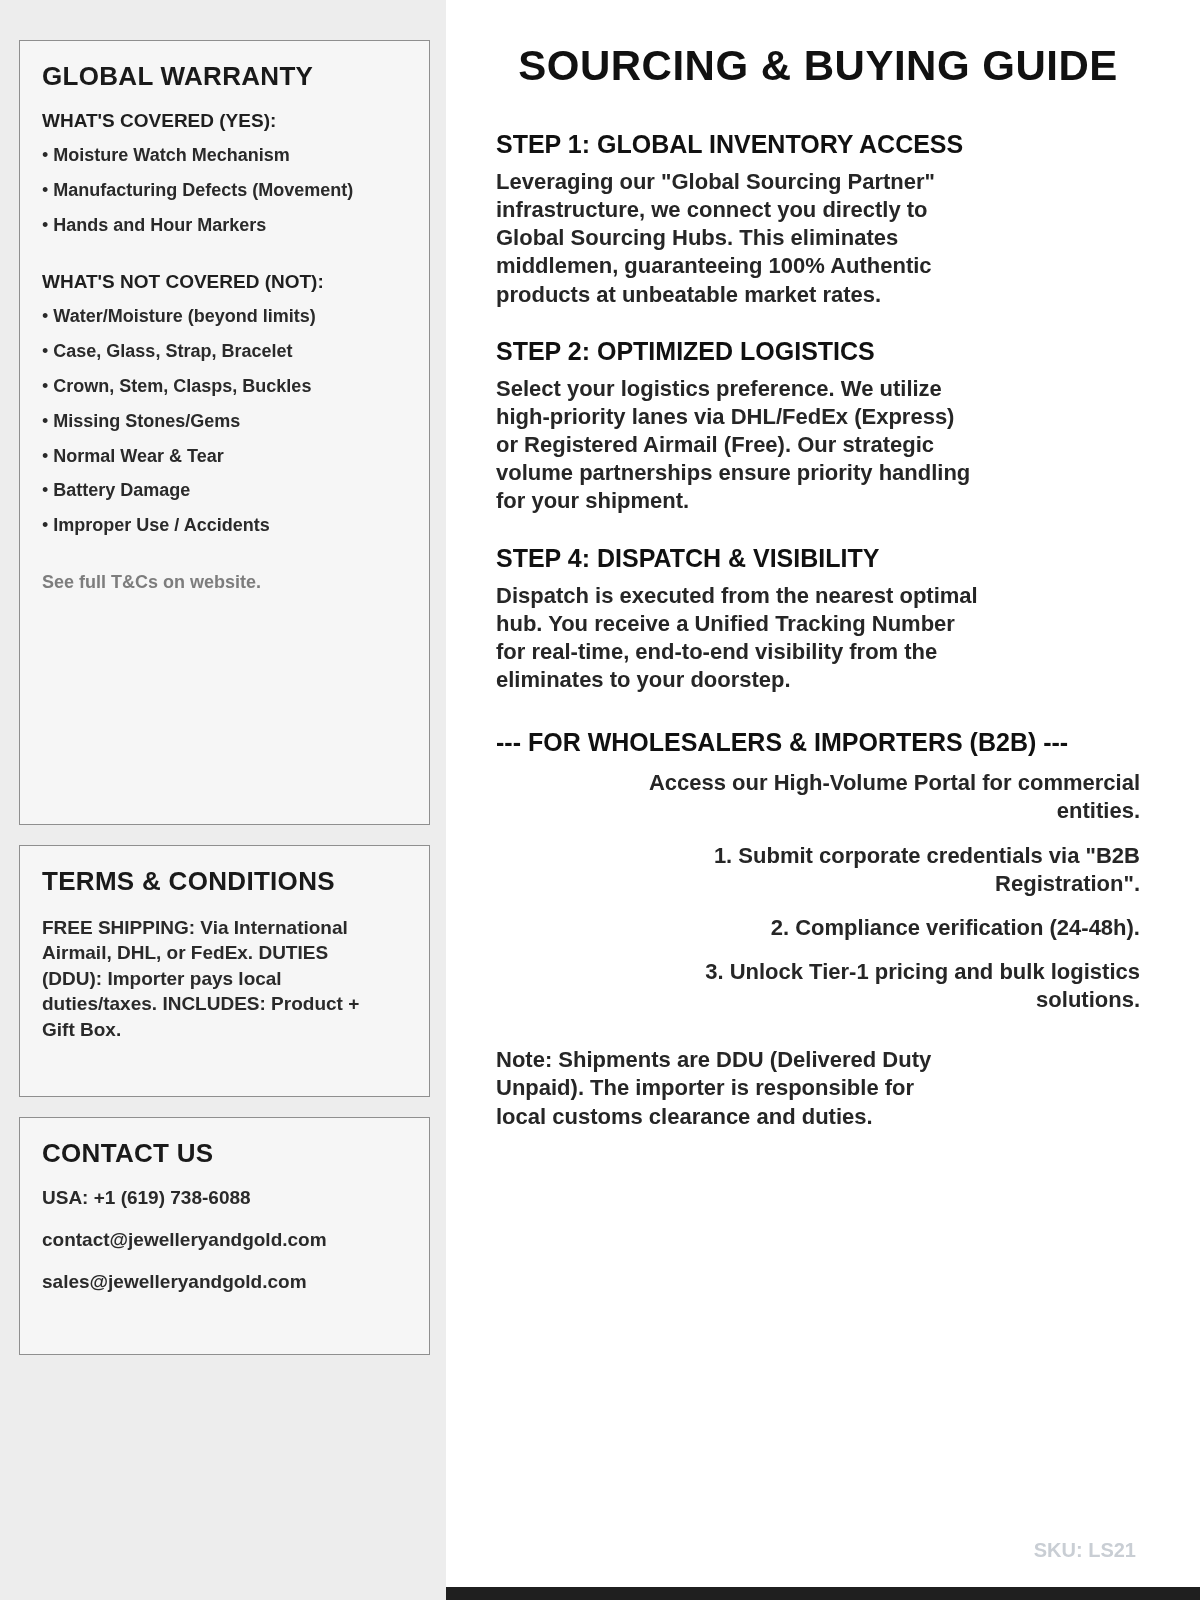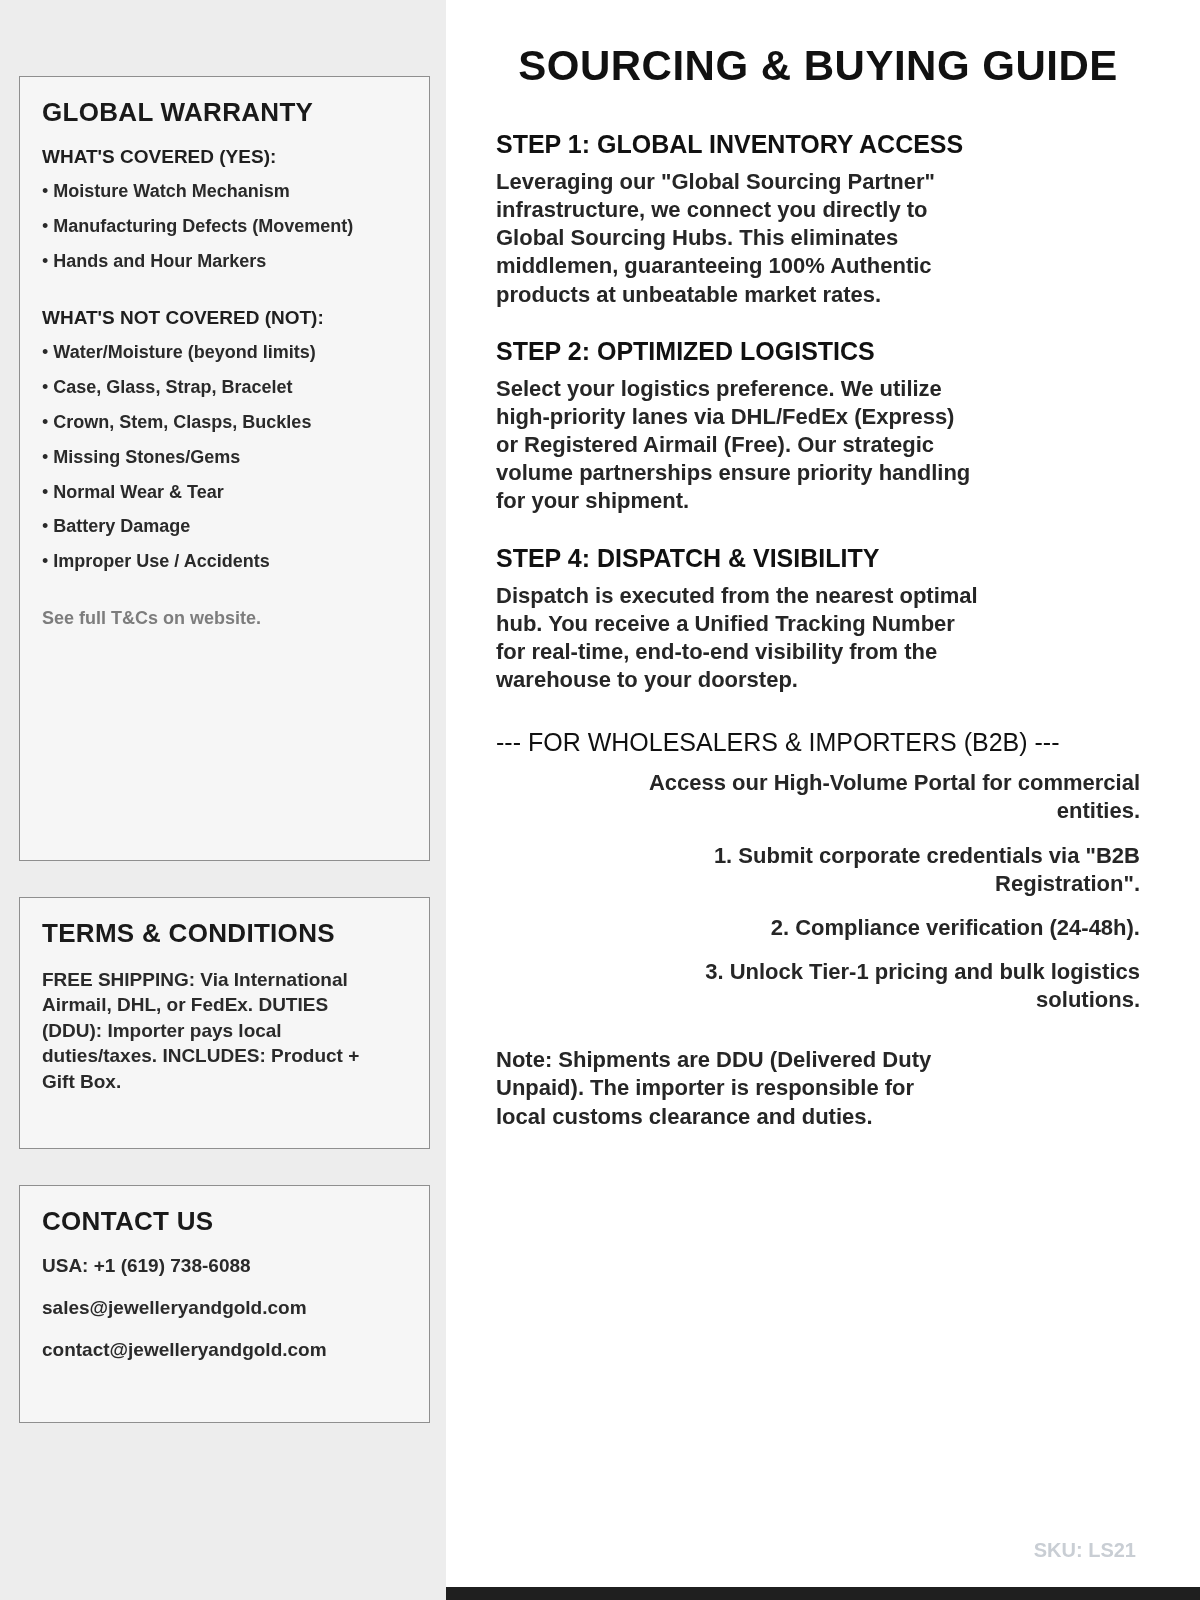--- a/index.html
+++ b/index.html
@@ -17,21 +17,20 @@
     width: 446px;
     background: #ededed;
     padding: 40px 16px 0 19px;
     flex-shrink: 0;
   }
   .panel {
     border: 1px solid #8f8f8f;
     background: #f6f6f6;
     padding: 20px 22px;
     margin-bottom: 20px;
-    margin-top: 36px;
   }
   .panel-warranty { height: 785px; }
   .panel-terms   { height: 252px; }
   .panel-contact { height: 238px; }
 
   .panel-title {
     font-size: 26px;
     font-weight: 700;
     color: #1a1a1a;
     letter-spacing: 0.3px;
@@ -96,21 +95,21 @@
   }
   .step-body {
     font-size: 22px;
     font-weight: 700;
     color: #262626;
     line-height: 1.28;
     white-space: pre-line;
   }
   .b2b-heading {
     font-size: 25px;
-    font-weight: 400;
+    font-weight: 700;
     color: #111111;
     margin-top: 34px;
     margin-bottom: 12px;
   }
   .b2b-intro, .b2b-item {
     font-size: 22px;
     font-weight: 700;
     color: #262626;
     line-height: 1.28;
     white-space: pre-line;
@@ -176,22 +175,22 @@
       <p class="panel-body">FREE SHIPPING: Via International
 Airmail, DHL, or FedEx.  DUTIES
 (DDU): Importer pays local
 duties/taxes.  INCLUDES: Product +
 Gift Box.</p>
     </section>
 
     <section class="panel panel-contact">
       <h2 class="panel-title">CONTACT US</h2>
       <p class="contact-line">USA: +1 (619) 738-6088</p>
+      <p class="contact-line">contact@jewelleryandgold.com</p>
       <p class="contact-line">sales@jewelleryandgold.com</p>
-      <p class="contact-line">contact@jewelleryandgold.com</p>
     </section>
 
   </aside>
 
   <main class="main">
 
     <h1 class="main-title">SOURCING &amp; BUYING GUIDE</h1>
 
     <section>
       <h2 class="step-heading">STEP 1: GLOBAL INVENTORY ACCESS</h2>
@@ -210,21 +209,21 @@
 volume partnerships ensure priority handling
 for your shipment.</p>
     </section>
 
 
     <section>
       <h2 class="step-heading">STEP 4: DISPATCH &amp; VISIBILITY</h2>
       <p class="step-body">Dispatch is executed from the nearest optimal
 hub. You receive a Unified Tracking Number
 for real-time, end-to-end visibility from the
-warehouse to your doorstep.</p>
+eliminates to your doorstep.</p>
     </section>
 
     <section>
       <h2 class="b2b-heading">--- FOR WHOLESALERS &amp; IMPORTERS (B2B) ---</h2>
       <p class="b2b-intro">Access our High-Volume Portal for commercial
 entities.</p>
       <p class="b2b-item">1. Submit corporate credentials via "B2B
 Registration".</p>
       <p class="b2b-item">2. Compliance verification (24-48h).</p>
       <p class="b2b-item">3. Unlock Tier-1 pricing and bulk logistics

